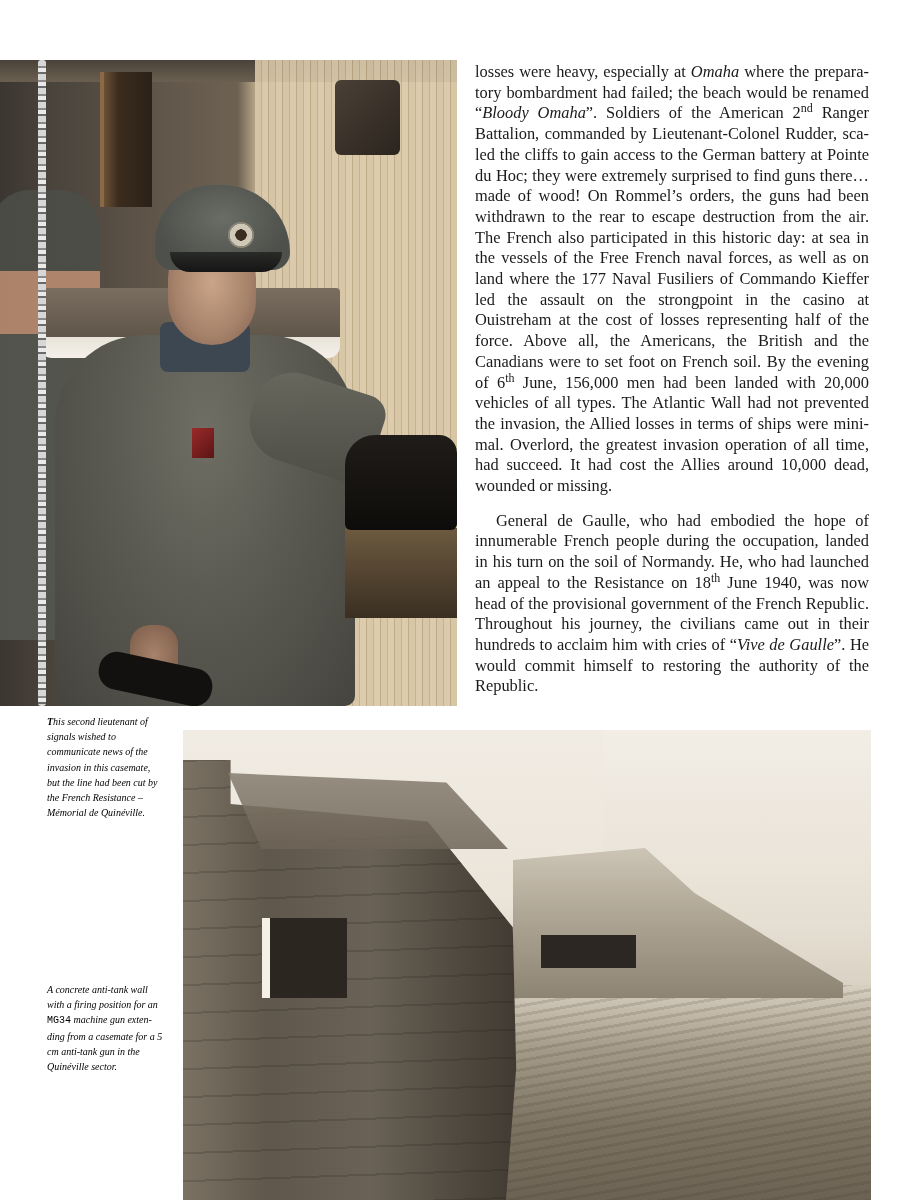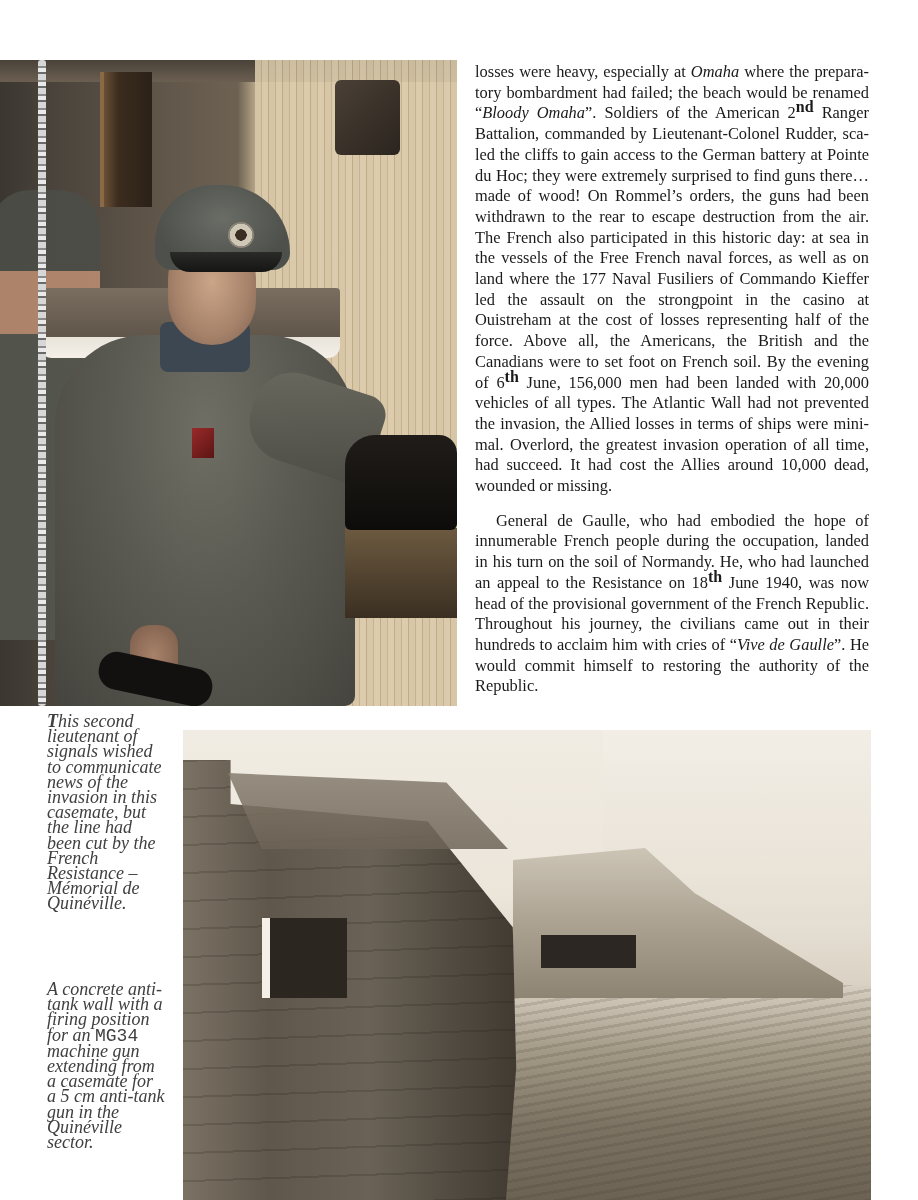--- a/index.html
+++ b/index.html
@@ -112,27 +112,27 @@
 
   
   .text-col {
     position: absolute; left: 475px; top: 62px; width: 394px;
     font-size: 16.4px; line-height: 20.7px; text-align: justify;
     hyphens: manual;
   }
   .text-col p { margin: 0; }
   .text-col p + p { text-indent: 21px; margin-top: 14px; }
   .text-col i { }
-  .text-col sup { font-size: 16px; line-height: 0; vertical-align: 6px; font-weight: bold; }
+  .text-col sup { font-size: 12px; line-height: 0; vertical-align: 6px; }
 
   
   .caption {
     position: absolute; left: 47px; width: 118px;
-    font-style: italic; font-size: 18px; line-height: 15.2px;
-    color: #404040;
+    font-style: italic; font-size: 10px; line-height: 15.2px;
+    color: #000000;
   }
   .caption-1 { top: 714px; }
   .caption-2 { top: 982px; }
   .caption .dropcap { font-weight: bold; font-style: italic; }
   .caption .upright { font-style: normal; font-family: Liberation Mono, monospace; }
 
   
   .photo-bottom {
     position: absolute; left: 183px; top: 730px; width: 688px; height: 470px;
     overflow: hidden;

